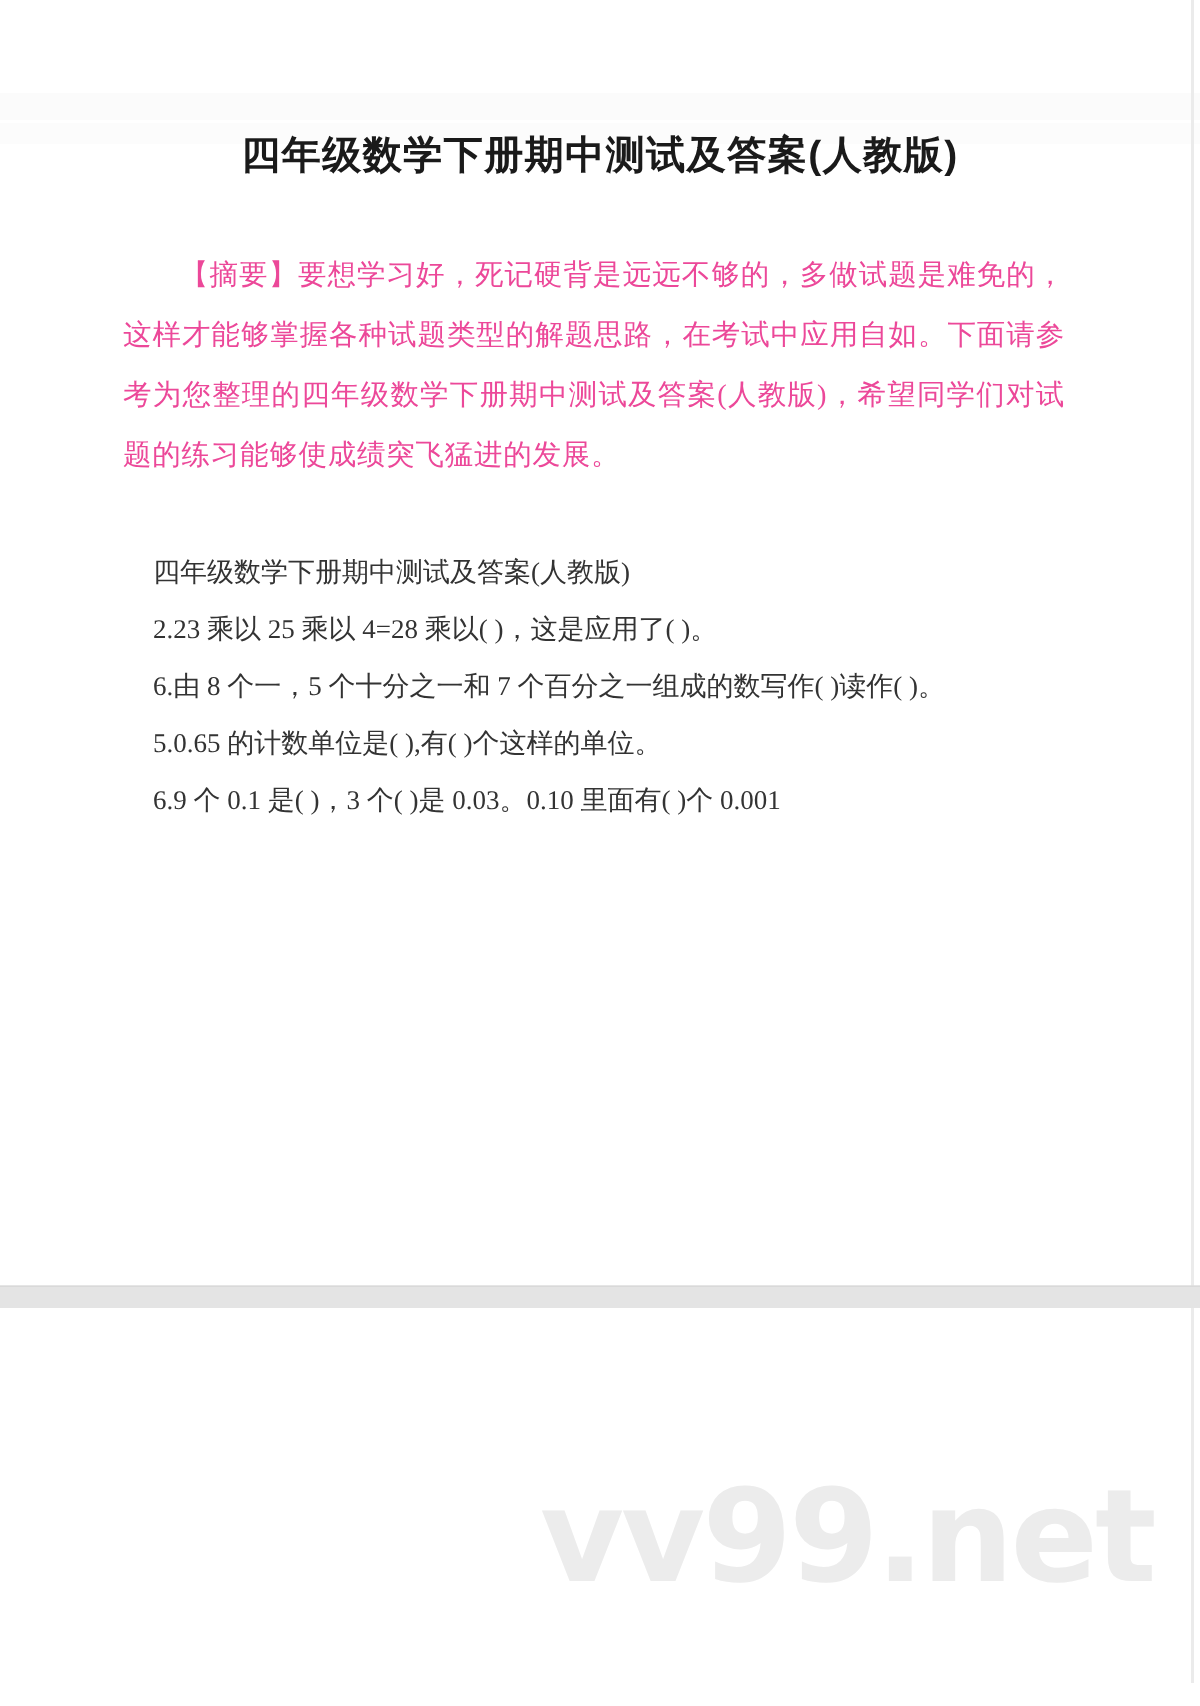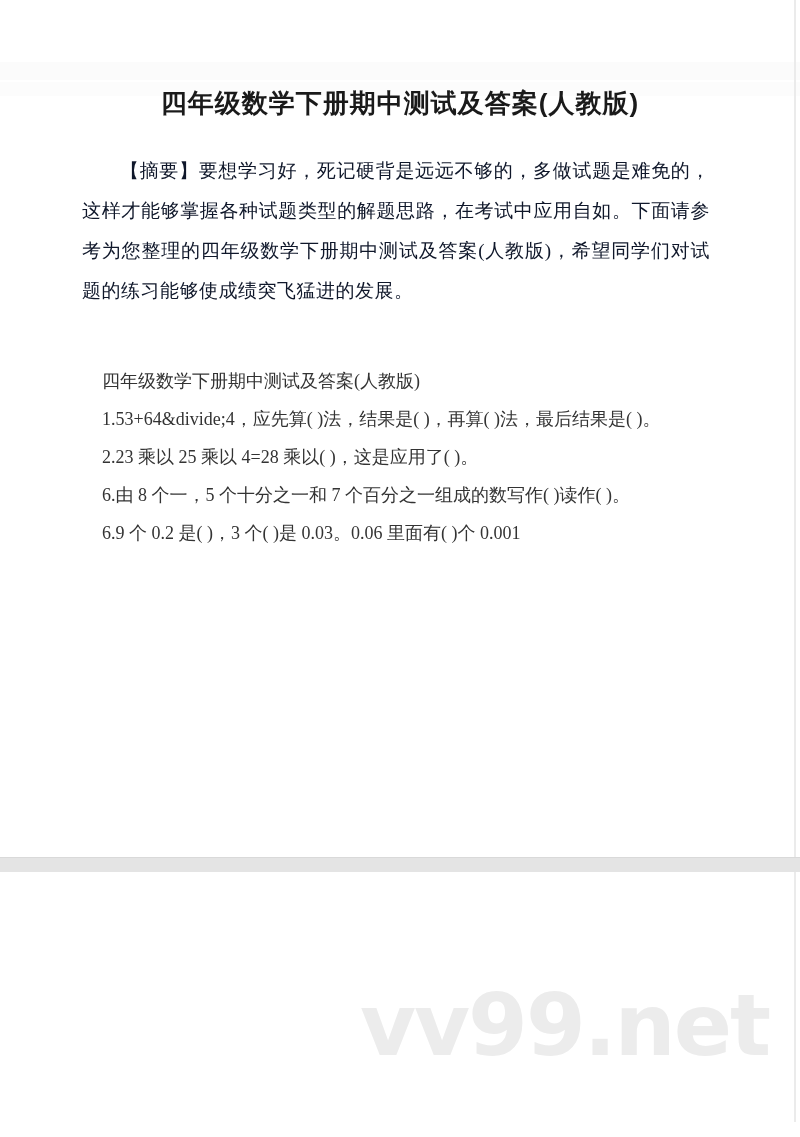--- a/index.html
+++ b/index.html
@@ -37,26 +37,26 @@
     width: 100%;
     text-align: center;
     font-family: "Liberation Sans", "DejaVu Sans", sans-serif;
     font-weight: bold;
     font-size: 26px;
     letter-spacing: 1px;
     color: #1a1a1a;
   }
   .abstract {
     position: absolute;
-    left: 82px; top: 151px;
+    left: 82px; top: 164px;
     width: 628px;
     font-size: 19px;
     line-height: 40px;
     letter-spacing: 0.5px;
-    color: #0f172a;
+    color: #ec4899;
     text-align: justify;
     text-indent: 2em;
   }
   .body-block {
     position: absolute;
     left: 102px; top: 362px;
     width: 620px;
   }
   .body-line {
     font-size: 18px;
@@ -92,23 +92,23 @@
   <div class="scan-band-1"></div>
   <div class="scan-band-2"></div>
   <div class="right-edge"></div>
 
   <h1 class="doc-title">四年级数学下册期中测试及答案(人教版)</h1>
 
   <p class="abstract">【摘要】要想学习好，死记硬背是远远不够的，多做试题是难免的，这样才能够掌握各种试题类型的解题思路，在考试中应用自如。下面请参考为您整理的四年级数学下册期中测试及答案(人教版)，希望同学们对试题的练习能够使成绩突飞猛进的发展。</p>
 
   <div class="body-block">
     <div class="body-line">四年级数学下册期中测试及答案(人教版)</div>
-    <div class="body-line">1.53+64&amp;divide;4，应先算( )法，结果是( )，再算( )法，最后结果是( )。</div>
     <div class="body-line">2.23 乘以 25 乘以 4=28 乘以( )，这是应用了( )。</div>
     <div class="body-line">6.由 8 个一，5 个十分之一和 7 个百分之一组成的数写作( )读作( )。</div>
-    <div class="body-line">6.9 个 0.2 是( )，3 个( )是 0.03。0.06 里面有( )个 0.001</div>
+    <div class="body-line">5.0.65 的计数单位是( ),有( )个这样的单位。</div>
+    <div class="body-line">6.9 个 0.1 是( )，3 个( )是 0.03。0.10 里面有( )个 0.001</div>
   </div>
 
   <div class="watermark">vv99.net</div>
 
   <div class="bottom-bar"></div>
 
 </div>
 
 </body></html>

